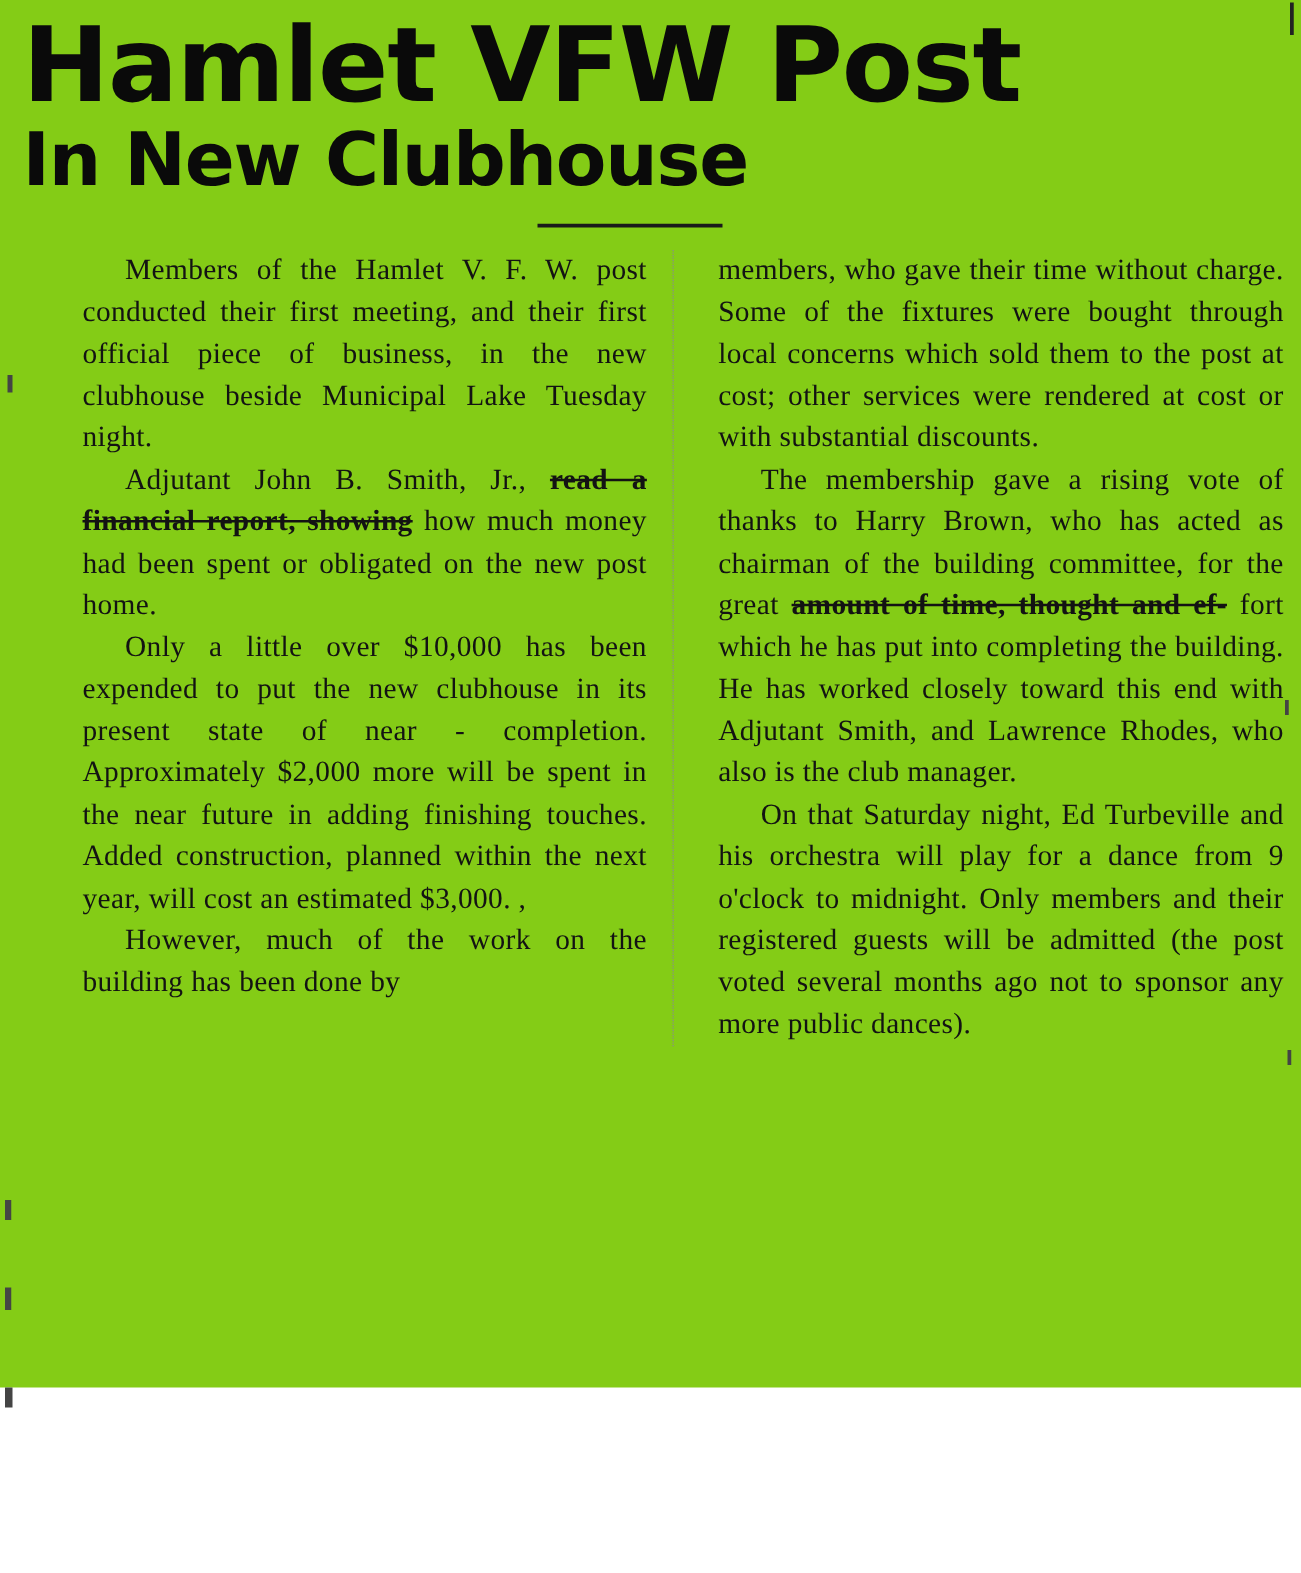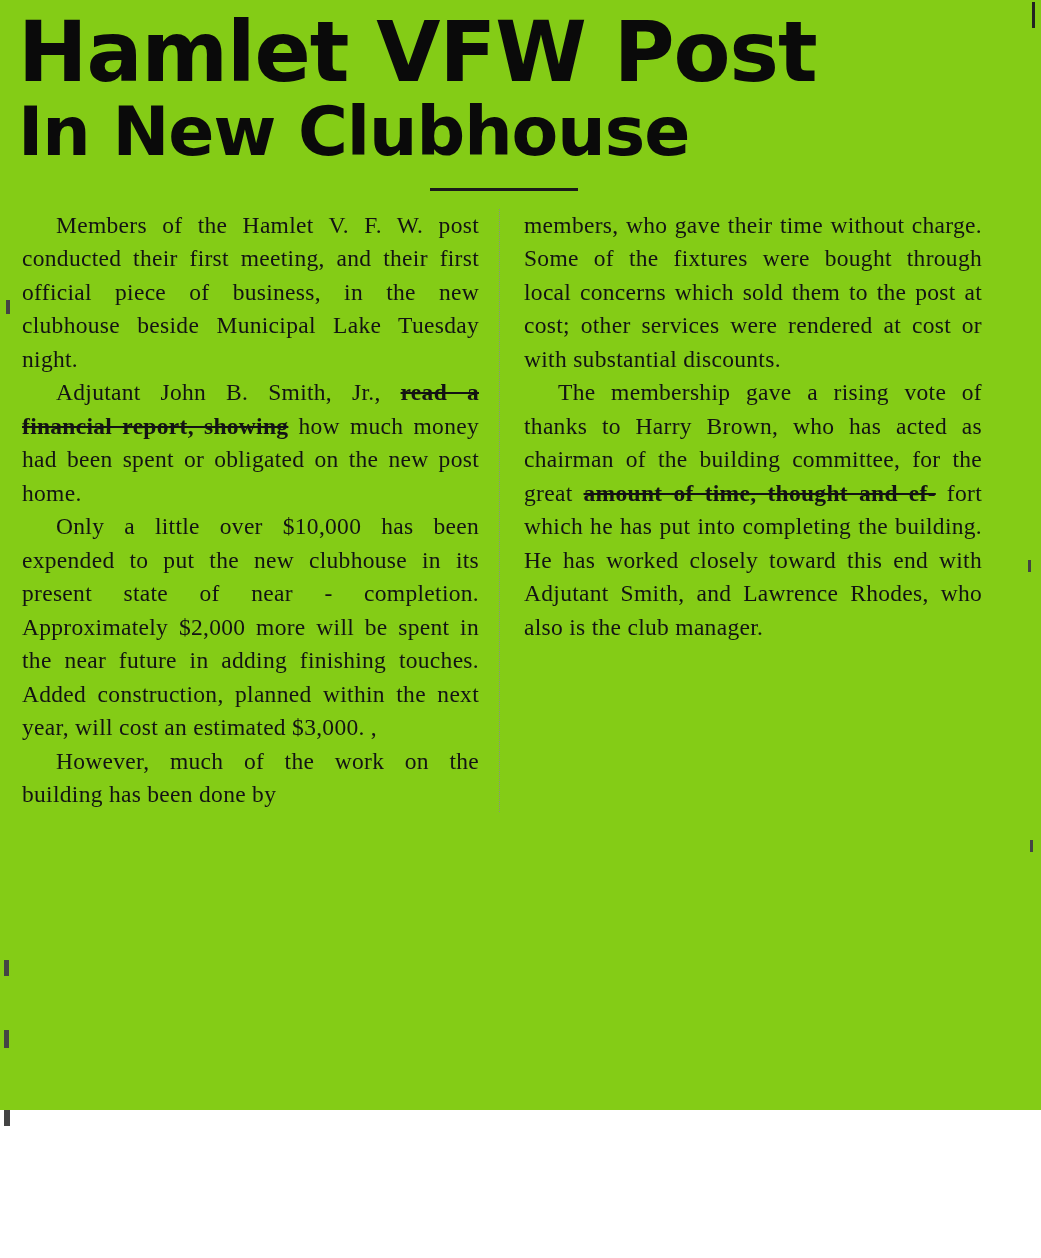--- a/index.html
+++ b/index.html
@@ -44,36 +44,37 @@
   .headline-line {
     font-family: "DejaVu Sans", sans-serif;
     font-weight: bold;
     font-size: 83px;
     line-height: 0.98;
     letter-spacing: -1px;
     color: #0a0a0a;
     white-space: nowrap;
   }
   .headline-line.l2 {
-    font-size: 68px;
+    font-size: 59px;
     margin-top: 6px;
   }
 
   .rule-short {
     width: 148px;
     height: 3px;
     background: #1a1a1a;
     margin: 22px 0 0 430px;
   }
 
   .columns {
     display: flex;
     margin-top: 18px;
     padding: 0 14px 0 22px;
-    gap: 4px;
+    gap: 16px;
+    margin-left: 44px;
   }
   .col {
     width: 478px;
     box-sizing: border-box;
   }
   .col-left {
     padding-right: 20px;
     border-right: 1px dotted #8a8a8a;
   }
   .col-right {
@@ -122,16 +123,17 @@
     <div class="col col-left">
       <p class="para">Members of the Hamlet V. F. W. post conducted their first meeting, and their first official piece of business, in the new clubhouse beside Municipal Lake Tuesday night.</p>
       <p class="para"><span>Adjutant John B. Smith, Jr.,</span> <span class="bold-strike">read a financial report, showing</span> <span>how much money had been spent or obligated on the new post home.</span></p>
       <p class="para">Only a little over $10,000 has been expended to put the new clubhouse in its present state of near - completion. Approximately $2,000 more will be spent in the near future in adding finishing touches. Added construction, planned within the next year, will cost an estimated $3,000. ,</p>
       <p class="para">However, much of the work on the building has been done by</p>
     </div>
 
     <div class="col col-right">
       <p class="para cont">members, who gave their time without charge. Some of the fixtures were bought through local concerns which sold them to the post at cost; other services were rendered at cost or with substantial discounts.</p>
       <p class="para"><span>The membership gave a rising vote of thanks to Harry Brown, who has acted as chairman of the building committee, for the great</span> <span class="bold-strike">amount of time, thought and ef-</span> <span>fort which he has put into completing the building. He has worked closely toward this end with Adjutant Smith, and Lawrence Rhodes, who also is the club manager.</span></p>
+      <p class="para">On that Saturday night, Ed Turbeville and his orchestra will play for a dance from 9 o'clock to midnight. Only members and their registered guests will be admitted (the post voted several months ago not to sponsor any more public dances).</p>
     </div>
 
   </div>
 </div>
 
 </body></html>

